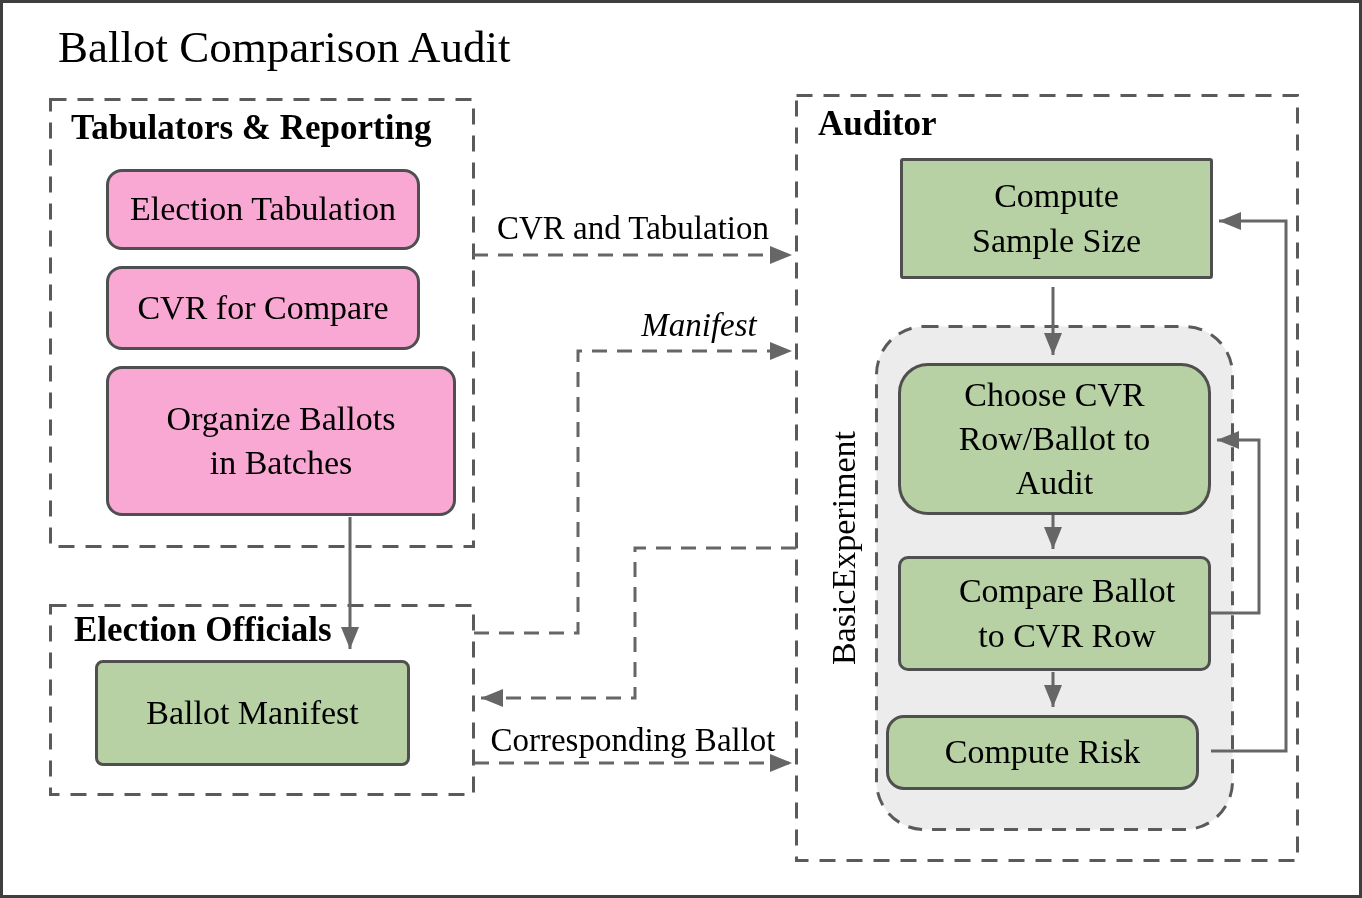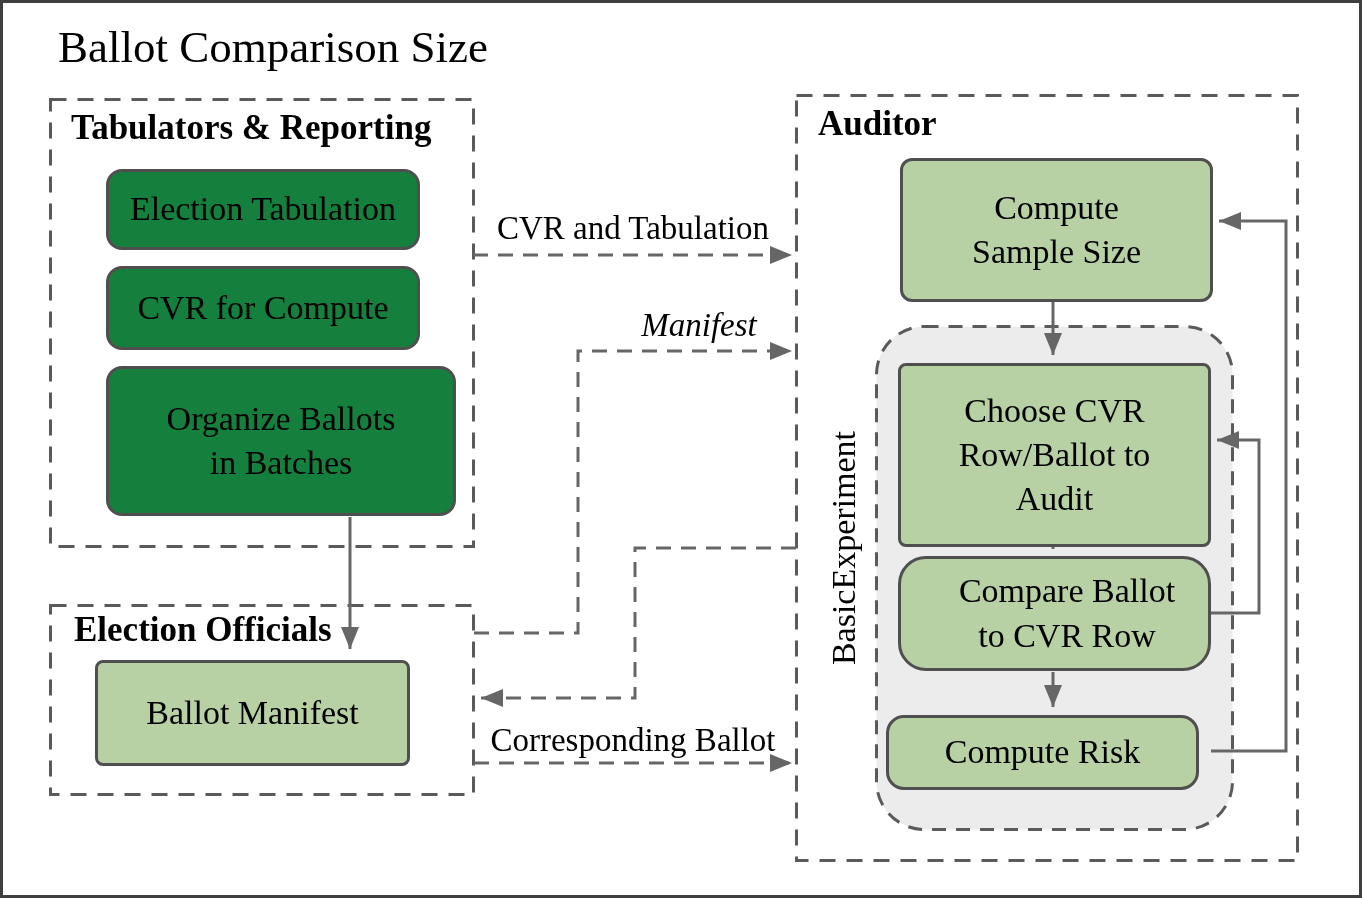--- a/index.html
+++ b/index.html
@@ -20,21 +20,21 @@
   }
   .group-label{
     position:absolute;font-size:35px;line-height:1.1;white-space:nowrap;font-weight:bold;
   }
   .node{
     position:absolute;display:flex;align-items:center;justify-content:center;
     text-align:center;font-size:34px;line-height:1.3;
     border:3px solid #4f4f4f;box-sizing:border-box;
     white-space:pre-line;
   }
-  .node.yellow{background:#15803d;}
+  .node.yellow{background:#f9a8d4;}
   .node.green{background:#b7d1a5;}
   .edge-label{
     position:absolute;font-size:33px;line-height:1.12;text-align:center;
     white-space:pre-line;
   }
   .rotated-label{
     position:absolute;left:691px;top:524px;width:300px;height:42px;
     font-size:34px;text-align:center;line-height:42px;
     transform:rotate(-90deg);transform-origin:center center;
     white-space:nowrap;
@@ -63,38 +63,38 @@
     <path d="M1050 669 V704" fill="none" stroke="#666666" stroke-width="3" marker-end="url(#ah)"></path>
     <path d="M1208 610 H1256 V437 H1214" fill="none" stroke="#666666" stroke-width="3" marker-end="url(#ah)"></path>
     <path d="M1208 748 H1283 V218 H1216" fill="none" stroke="#666666" stroke-width="3" marker-end="url(#ah)"></path>
 
     <path d="M470 252 H789" fill="none" stroke="#666666" stroke-width="3" stroke-dasharray="15 10" marker-end="url(#ah)"></path>
     <path d="M471 630 H575 V348 H789" fill="none" stroke="#666666" stroke-width="3" stroke-dasharray="15 10" marker-end="url(#ah)"></path>
     <path d="M793 545 H632 V695 H478" fill="none" stroke="#666666" stroke-width="3" stroke-dasharray="15 10" marker-end="url(#ah)"></path>
     <path d="M471 760 H789" fill="none" stroke="#666666" stroke-width="3" stroke-dasharray="15 10" marker-end="url(#ah)"></path>
   </svg>
 
-  <div class="title">Ballot Comparison Size</div>
+  <div class="title">Ballot Comparison Audit</div>
 
   <div class="group-label" style="left:68px;top:106px;">Tabulators &amp; Reporting</div>
   <div class="group-label" style="left:71px;top:608px;">Election Officials</div>
   <div class="group-label" style="left:815px;top:102px;">Auditor</div>
   <div class="rotated-label">BasicExperiment</div>
 
   <div class="node yellow" style="left:103px;top:166px;width:314px;height:81px;border-radius:16px;">Election Tabulation</div>
-  <div class="node yellow" style="left:103px;top:263px;width:314px;height:84px;border-radius:16px;">CVR for Compute</div>
+  <div class="node yellow" style="left:103px;top:263px;width:314px;height:84px;border-radius:16px;">CVR for Compare</div>
   <div class="node yellow" style="left:103px;top:363px;width:350px;height:150px;border-radius:16px;">Organize Ballots
 in Batches</div>
   <div class="node green" style="left:92px;top:657px;width:315px;height:106px;border-radius:8px;">Ballot Manifest</div>
-  <div class="node green" style="left:897px;top:155px;width:313px;height:144px;border-radius:12px;">Compute
+  <div class="node green" style="left:897px;top:155px;width:313px;height:121px;border-radius:3px;">Compute
 Sample Size</div>
-  <div class="node green" style="left:895px;top:360px;width:313px;height:184px;border-radius:8px;text-align:center;">Choose CVR
+  <div class="node green" style="left:895px;top:360px;width:313px;height:152px;border-radius:30px;text-align:center;">Choose CVR
 Row/Ballot to
 Audit</div>
-  <div class="node green" style="left:895px;top:553px;width:313px;height:115px;border-radius:28px;padding-left:25px;">Compare Ballot
+  <div class="node green" style="left:895px;top:553px;width:313px;height:115px;border-radius:10px;padding-left:25px;">Compare Ballot
 to CVR Row</div>
   <div class="node green" style="left:883px;top:712px;width:313px;height:75px;border-radius:18px;">Compute Risk</div>
 
   <div class="edge-label" style="left:460px;top:207px;width:340px;">CVR and Tabulation</div>
   <div class="edge-label" style="left:576px;top:304px;width:240px;font-style:italic;">Manifest</div>
   <div class="edge-label" style="left:460px;top:719px;width:340px;">Corresponding Ballot</div>
 
 </div>
 
 </body></html>

